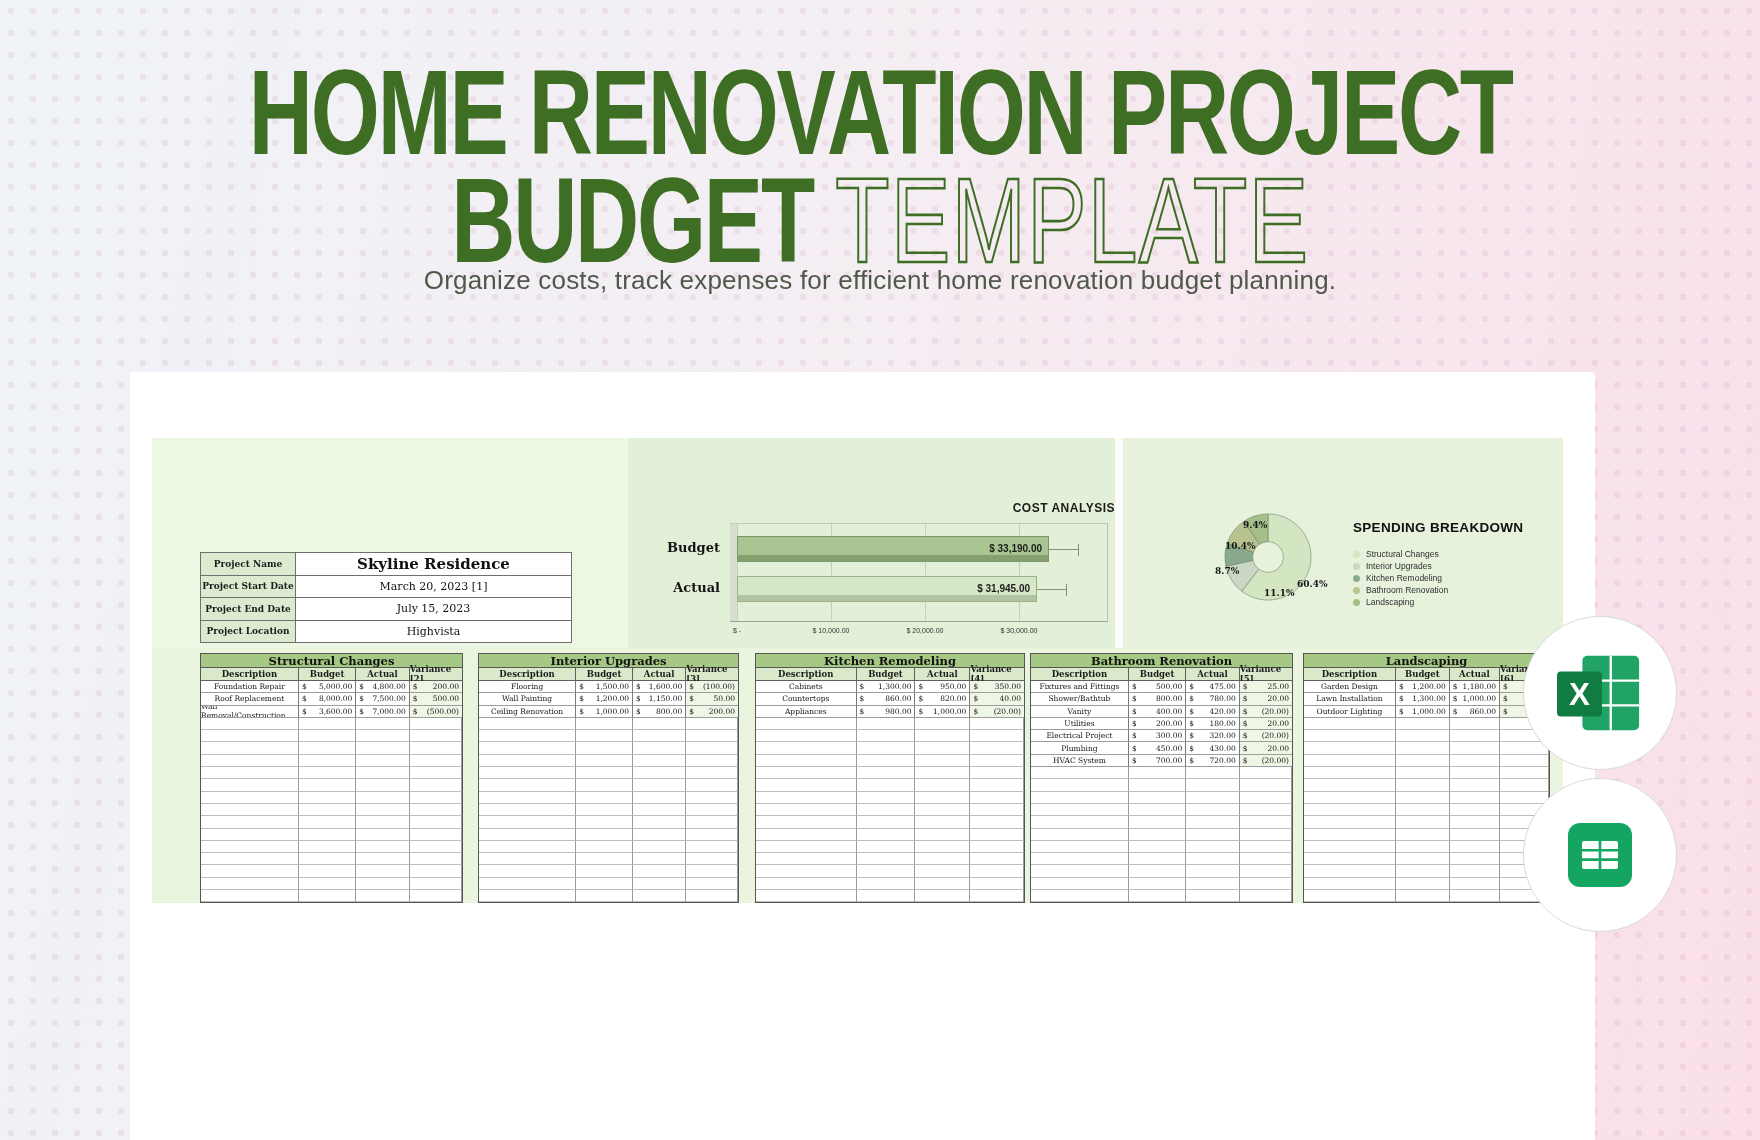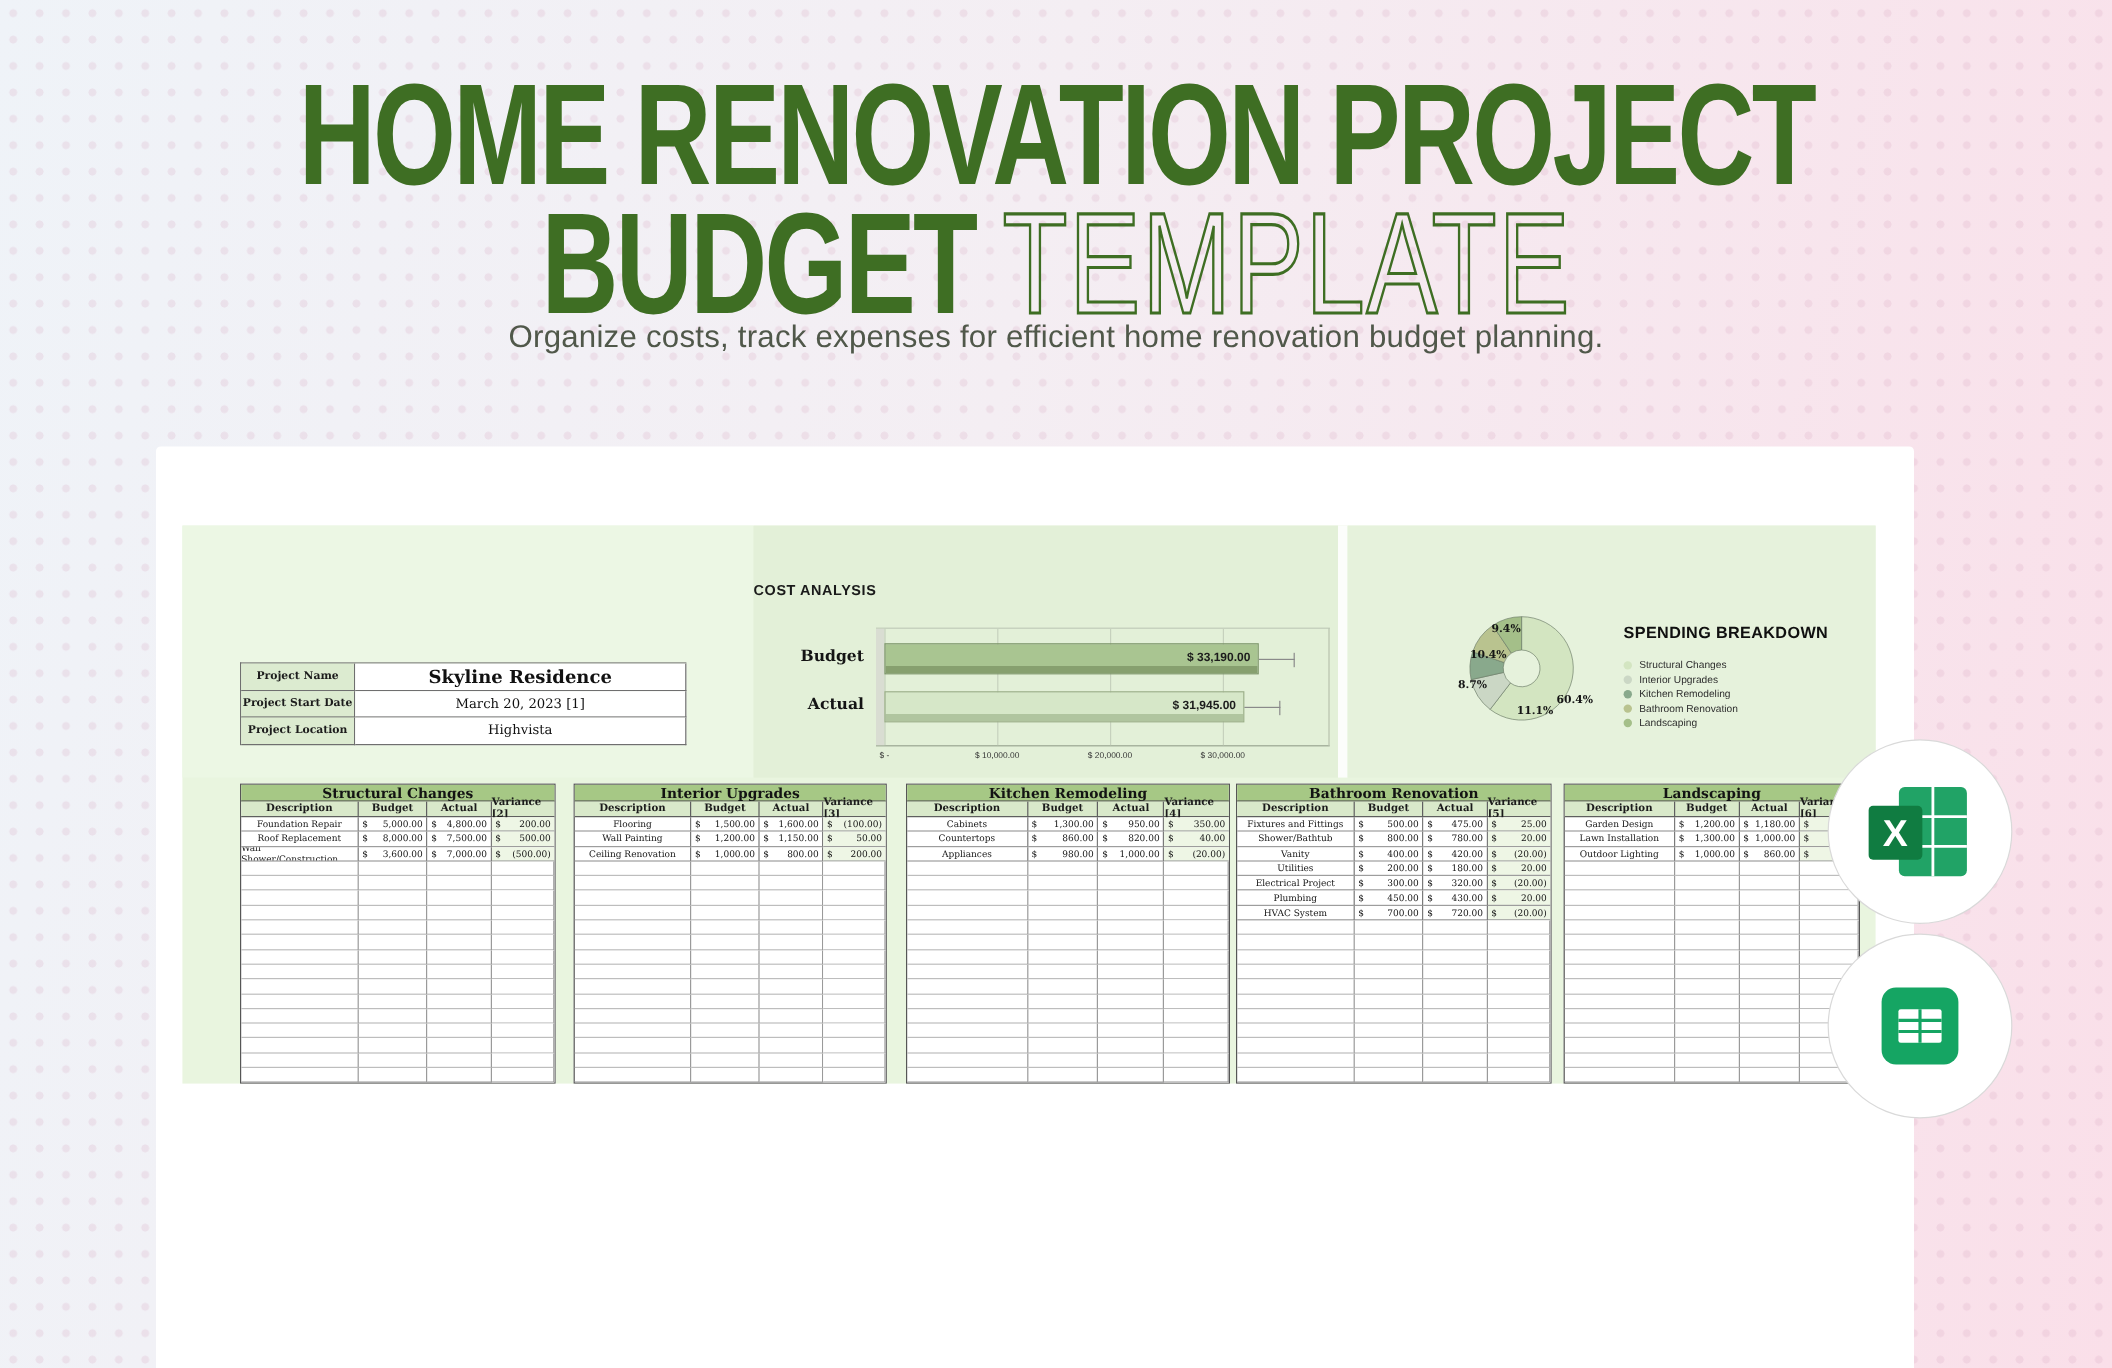--- a/index.html
+++ b/index.html
@@ -66,21 +66,21 @@
   }
   .p-value {
     flex:1; background:#fff; border-right:1px solid #6f6f6f; border-bottom:1px solid #6f6f6f;
     display:flex; align-items:center; justify-content:center;
     font-size:11px; color:#111;
   }
   .p-row:first-child .p-value { font-size:15px; font-weight:bold; }
 
   
   .chart-title {
-    position:absolute; left:0; top:47px; width:100%; text-align:left;
+    position:absolute; left:0; top:63px; width:100%; text-align:right;
     font-family:"Liberation Sans", sans-serif; font-weight:bold; font-size:12px;
     letter-spacing:.5px; color:#1a1a1a;
   }
   .plot {
     position:absolute; left:102px; top:85px; width:378px; height:99px;
     border-top:1px solid #c0cbb8; border-bottom:1px solid #9aa691; border-right:1px solid #b7c2ae;
   }
   .gridline { position:absolute; top:0; bottom:0; width:1px; background:#c6d1bd; }
   .wall { position:absolute; left:0; top:0; bottom:0; width:7px; background:#d9ddd2; }
   .hbar { position:absolute; height:26px; border:1px solid #7d976a; }
@@ -167,20 +167,24 @@
 
   <div class="region-left">
     <div class="project-table" id="project-table">
         <div class="p-row">
           <div class="p-label">Project Name</div>
           <div class="p-value">Skyline Residence</div>
         </div>
         <div class="p-row">
           <div class="p-label">Project Start Date</div>
           <div class="p-value">March 20, 2023 [1]</div>
+        </div>
+        <div class="p-row">
+          <div class="p-label">Project End Date</div>
+          <div class="p-value">July 15, 2023</div>
         </div>
         <div class="p-row">
           <div class="p-label">Project Location</div>
           <div class="p-value">Highvista</div>
         </div>
       </div>
   </div>
 
   <div class="region-chart">
     <div class="chart-title">COST ANALYSIS</div>
@@ -288,21 +292,21 @@
           <div class="mt-cell money" style="width: 20.5%;">
             <span class="cur">$</span>
             <span class="amt">7,500.00</span>
           </div>
           <div class="mt-cell money variance" style="width: 20%;">
             <span class="cur">$</span>
             <span class="amt">500.00</span>
           </div>
         </div>
         <div class="mt-row">
-          <div class="mt-cell" style="width: 37.5%;">Wall Shower/Construction</div>
+          <div class="mt-cell" style="width: 37.5%;">Wall Removal/Construction</div>
           <div class="mt-cell money" style="width: 22%;">
             <span class="cur">$</span>
             <span class="amt">3,600.00</span>
           </div>
           <div class="mt-cell money" style="width: 20.5%;">
             <span class="cur">$</span>
             <span class="amt">7,000.00</span>
           </div>
           <div class="mt-cell money variance" style="width: 20%;">
             <span class="cur">$</span>

